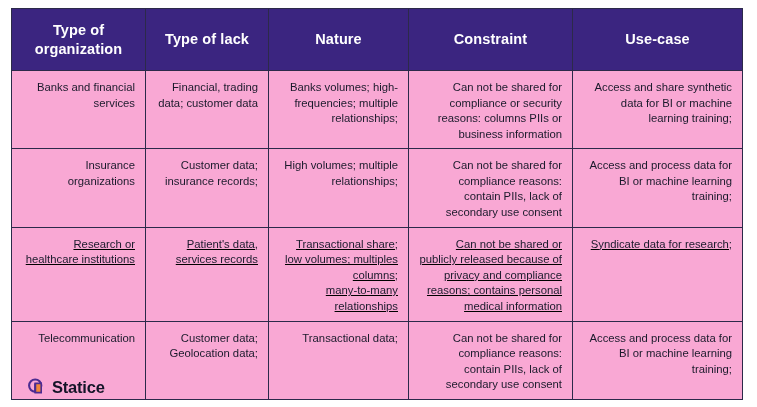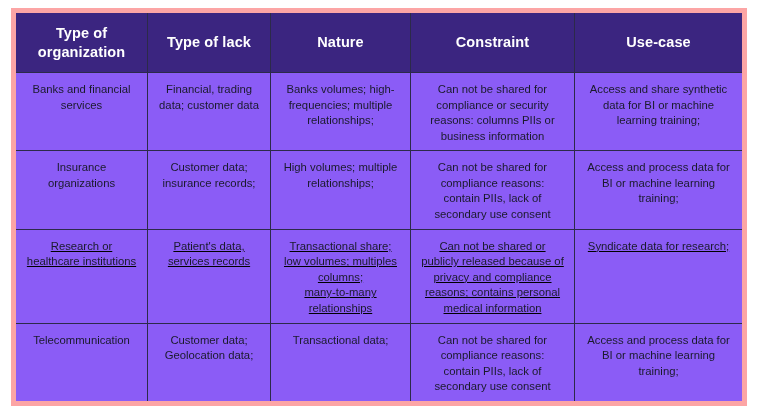--- a/index.html
+++ b/index.html
@@ -24,21 +24,21 @@
     left: 11px;
     top: 8px;
     width: 731px;
     height: 360px;
   }
   table.matrix {
     width: 731px;
     height: 360px;
     border-collapse: collapse;
     table-layout: fixed;
-    border: 5px solid #fca5a5;
+    border: 1px solid #fca5a5;
     padding-left: 19px;
   }
   table.matrix th,
   table.matrix td {
     border: 1px solid #2c2a4a;
     vertical-align: top;
     padding: 9px 10px 6px 10px;
     box-sizing: border-box;
   }
   table.matrix thead th {
@@ -47,25 +47,25 @@
     font-size: 14.5px;
     font-weight: bold;
     text-align: center;
     vertical-align: middle;
     letter-spacing: 0.1px;
     line-height: 1.25;
     height: 62px;
     padding: 6px 6px;
   }
   table.matrix tbody td {
-    background: #8b5cf6;
+    background: #f9a8d4;
     color: #1a1a2b;
     font-size: 11.3px;
     line-height: 1.38;
-    text-align: center;
+    text-align: right;
   }
   .col-1 { width: 134px; }
   .col-2 { width: 123px; }
   .col-3 { width: 140px; }
   .col-4 { width: 164px; }
   .col-5 { width: 170px; }
 
   .row-1 { height: 69px; }
   .row-2 { height: 66px; }
   .row-3 { height: 92px; text-decoration: underline; }
@@ -199,14 +199,25 @@
               <span class="cell-text">Can not be shared for compliance reasons: contain PIIs, lack of secondary use consent</span>
             </td>
           <td>
               <span class="cell-text">Access and process data for BI or machine learning training;</span>
             </td>
         </tr>
       </tbody>
     </table>
   </div>
 
+  <div class="brand">
+    <span class="brand-mark">
+      <svg width="19" height="19" viewBox="0 0 19 19" xmlns="http://www.w3.org/2000/svg">
+        <circle cx="9.2" cy="7.6" r="6.1" fill="none" stroke="#4b2c91" stroke-width="2.1"></circle>
+        <path d="M9.2 5.4 L15.2 5.4 L15.2 14.6 L9.2 14.6 Z" fill="#f0883a"></path>
+        <path d="M9.2 5.4 L9.2 14.6" stroke="#4b2c91" stroke-width="2.1" fill="none"></path>
+        <path d="M9.2 5.4 L15.2 5.4 L15.2 14.6 L9.2 14.6 Z" fill="none" stroke="#4b2c91" stroke-width="1.6"></path>
+      </svg>
+    </span>
+    <span class="brand-name">Statice</span>
+  </div>
 
 </div>
 
 </body></html>

